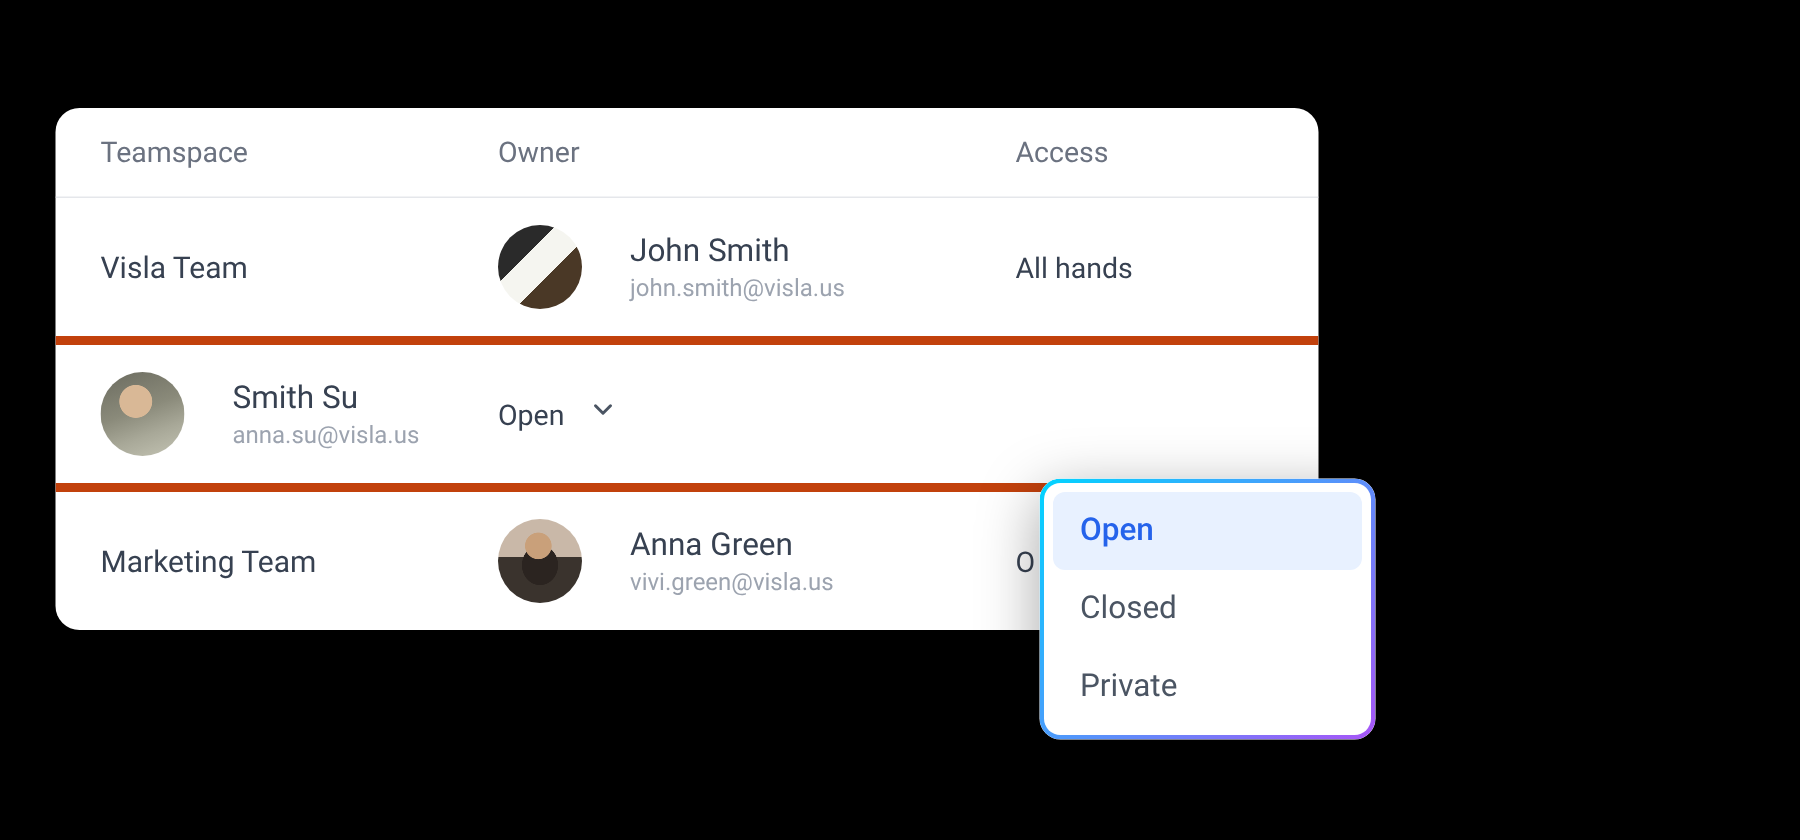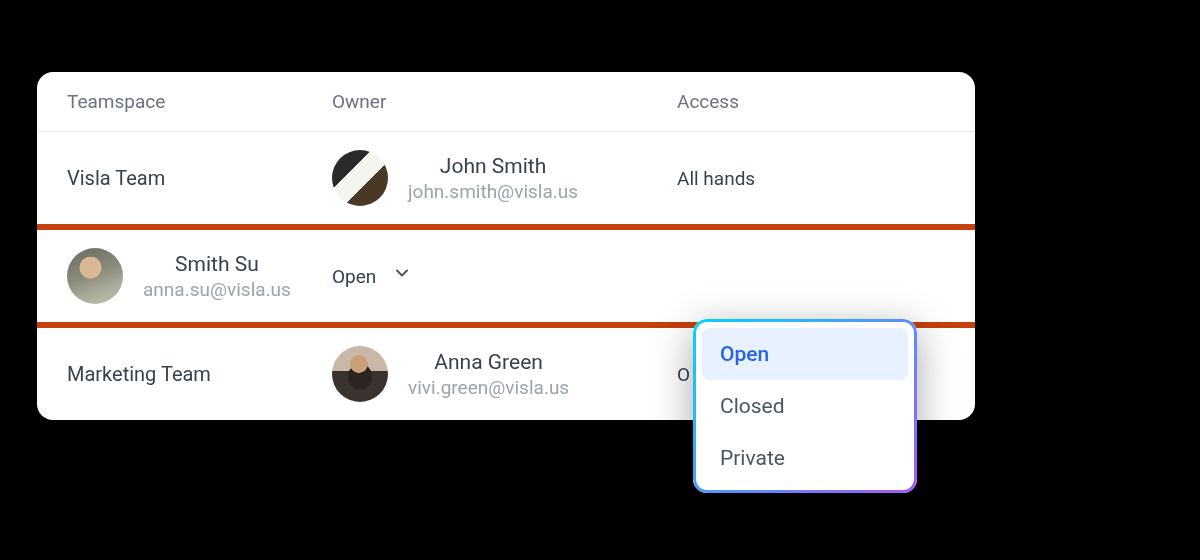--- a/index.html
+++ b/index.html
@@ -11,21 +11,21 @@
       font-family: -apple-system, BlinkMacSystemFont, "Segoe UI", Roboto, Helvetica, Arial, sans-serif;
       background: #000;
       width: 1200px;
       height: 560px;
       position: relative;
     }
     .table-card {
       position: absolute;
       left: 37px;
       top: 72px;
-      width: 938px;
+      width: 842px;
       background: #fff;
       border-radius: 16px;
       box-shadow: 0 8px 30px rgba(0,0,0,0.4);
       overflow: hidden;
     }
     .table-header {
       display: grid;
       grid-template-columns: 265px 345px 180px;
       padding: 18px 30px 18px 30px;
       border-bottom: 1px solid #e5e7eb;
@@ -46,22 +46,21 @@
       border-bottom: none;
     }
     .teamspace-name {
       font-size: 20px;
       color: #374151;
       font-weight: 400;
     }
     .owner-cell {
       display: flex;
       align-items: center;
-      gap: 20px;
-      text-align: center;
+      gap: 32px;
     }
     .avatar {
       width: 56px;
       height: 56px;
       border-radius: 50%;
       flex-shrink: 0;
       background: #888;
       position: relative;
       overflow: hidden;
     }
@@ -81,21 +80,21 @@
       display: flex;
       flex-direction: column;
       gap: 2px;
     }
     .owner-name {
       font-size: 21px;
       color: #374151;
       font-weight: 400;
     }
     .owner-email {
-      font-size: 19px;
+      font-size: 16px;
       color: #9ca3af;
       font-weight: 400;
     }
     .access-cell {
       display: flex;
       align-items: flex-start;
       gap: 18px;
       font-size: 19px;
       color: #374151;
     }

